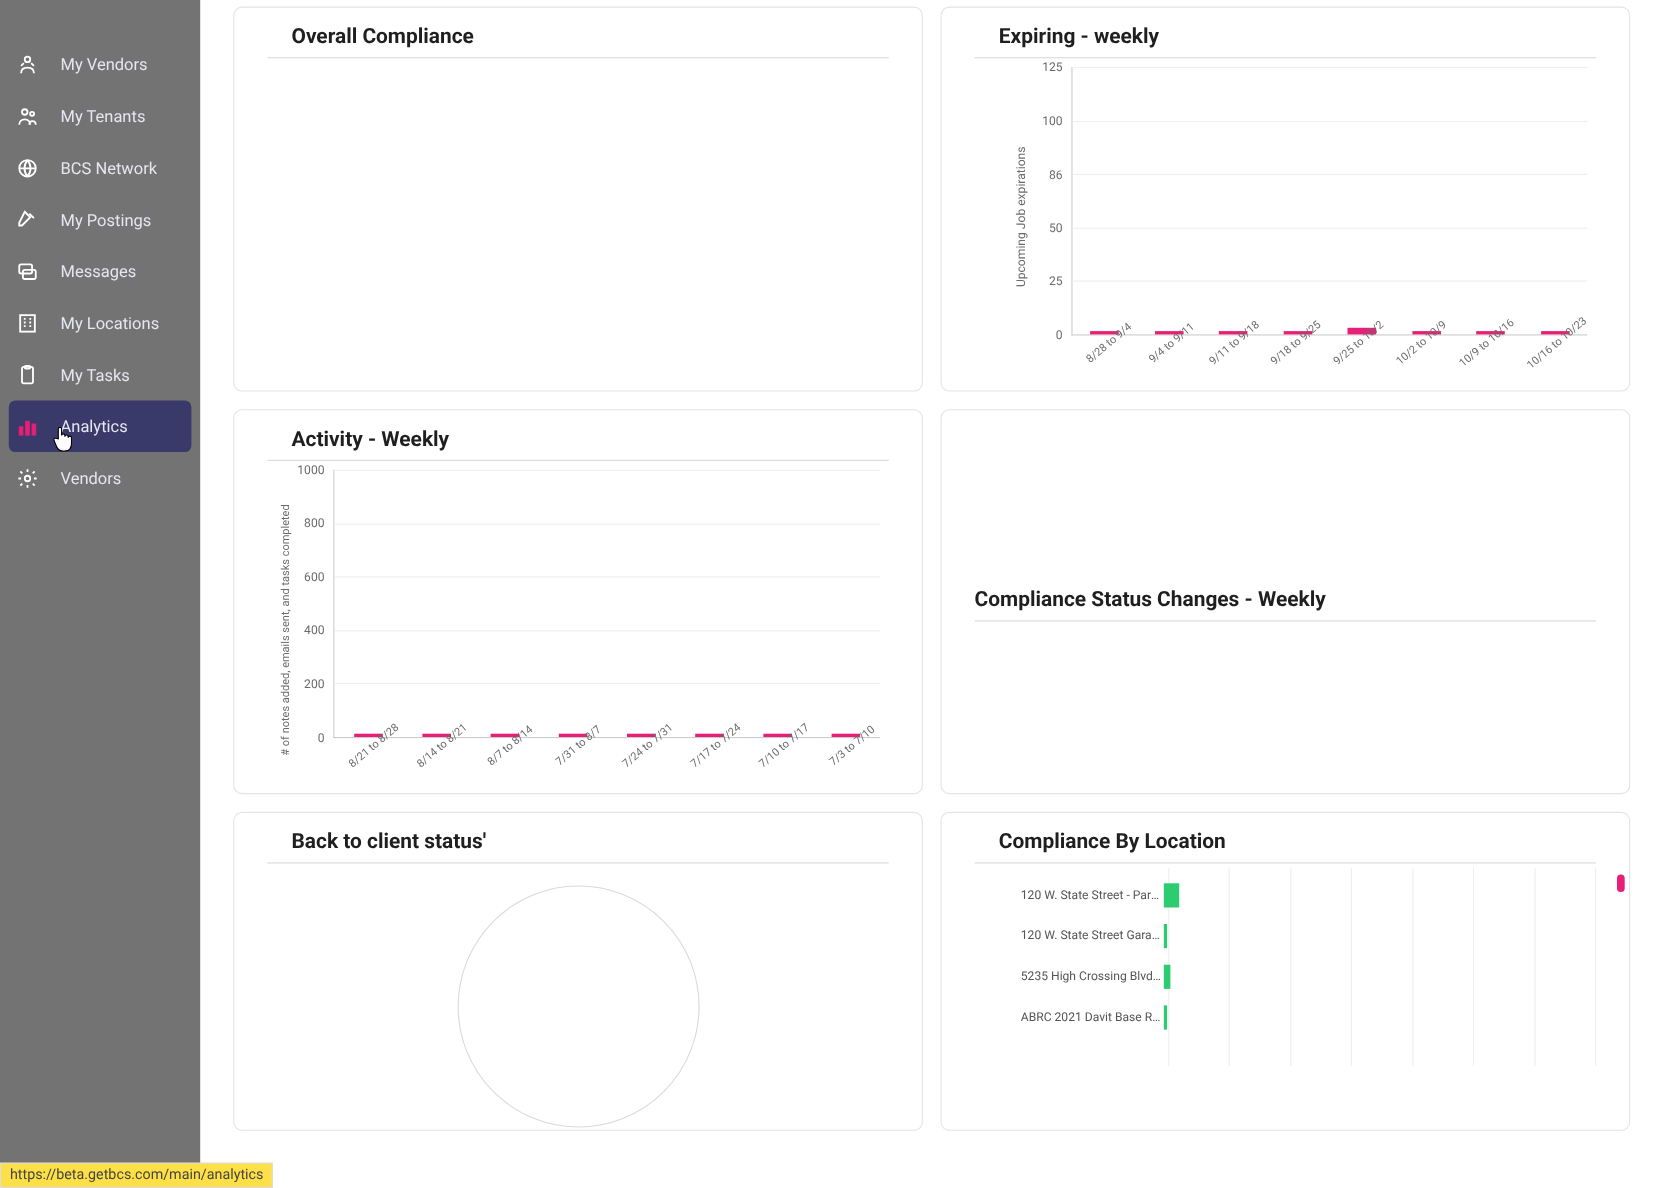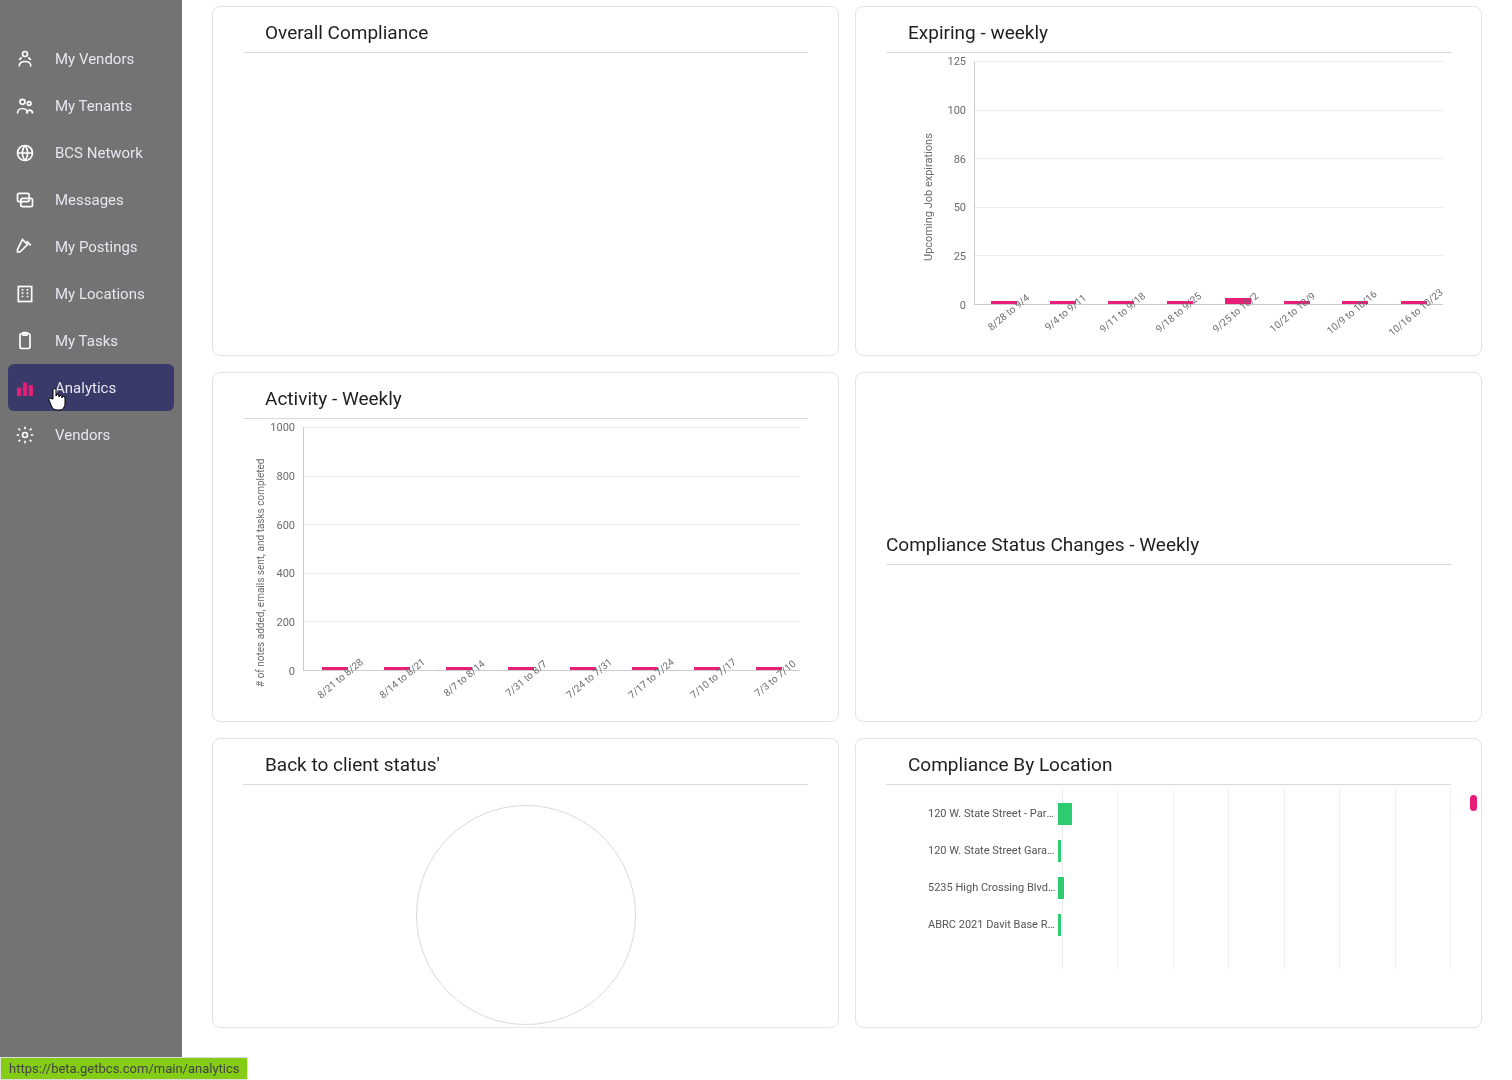--- a/index.html
+++ b/index.html
@@ -56,21 +56,21 @@
     border-radius: 8px;
     padding: 14px 30px 10px 30px;
     position: relative;
     background:#fff;
   }
   .card.h1 { height: 350px; }
   .card.h2 { height: 350px; }
   .card.h3 { height: 290px; } 
   .card-title {
     font-size: 19px;
-    font-weight: 400;
+    font-weight: 700;
     color: #1f1f1f;
     padding: 0 0 8px 22px;
   }
   .title-underline {
     border-bottom: 1px solid #d9d9de;
     margin-bottom: 8px;
   }
   
   .chart-wrap {
     position: relative;
@@ -171,21 +171,21 @@
   .loc-bar-zone { position: relative; flex:1; height:100%; display:flex; align-items:center; }
   .loc-bar { height: 22px; background: #2ecc71; }
   .loc-scroll-knob {
     position:absolute; right:-26px; top:0; width:7px; height:16px;
     border-radius:4px; background:#e91e77;
   }
   
   .status-url {
     position: absolute;
     left: 0; bottom: 0;
-    background: #84cc16;
+    background: #fde047;
     border: 1px solid #ddd;
     padding: 3px 8px;
     font-size: 13px;
     color: #444;
   }
   
   .link-cursor {
     position: absolute;
     left: 46px; top: 386px;
     width: 22px; height: 26px;
@@ -226,35 +226,35 @@
           <circle cx="12" cy="12" r="9"></circle>
           <path d="M12 3a14 14 0 0 1 0 18M12 3a14 14 0 0 0 0 18M3 12h18"></path>
         </svg>
     </span>
     <span>BCS Network</span>
   </div>
 
   <div class="side-item">
     <span class="icon">
       <svg width="20" height="20" viewBox="0 0 24 24" fill="none" stroke="#fff" stroke-width="2">
+          <path d="M9 3l6 6-9 9H3v-3z"></path>
+          <path d="M14 5l5 5"></path>
+        </svg>
+    </span>
+    <span>My Postings</span>
+  </div>
+
+  <div class="side-item">
+    <span class="icon">
+      <svg width="20" height="20" viewBox="0 0 24 24" fill="none" stroke="#fff" stroke-width="2">
           <rect x="3" y="4" width="14" height="10" rx="2"></rect>
           <rect x="7" y="10" width="14" height="10" rx="2"></rect>
         </svg>
     </span>
     <span>Messages</span>
-  </div>
-
-  <div class="side-item">
-    <span class="icon">
-      <svg width="20" height="20" viewBox="0 0 24 24" fill="none" stroke="#fff" stroke-width="2">
-          <path d="M9 3l6 6-9 9H3v-3z"></path>
-          <path d="M14 5l5 5"></path>
-        </svg>
-    </span>
-    <span>My Postings</span>
   </div>
 
   <div class="side-item">
     <span class="icon">
       <svg width="20" height="20" viewBox="0 0 24 24" fill="none" stroke="#fff" stroke-width="2">
           <rect x="4" y="3" width="16" height="18"></rect>
           <path d="M8 7h2M14 7h2M8 11h2M14 11h2M8 15h2M14 15h2"></path>
         </svg>
     </span>
     <span>My Locations</span>

